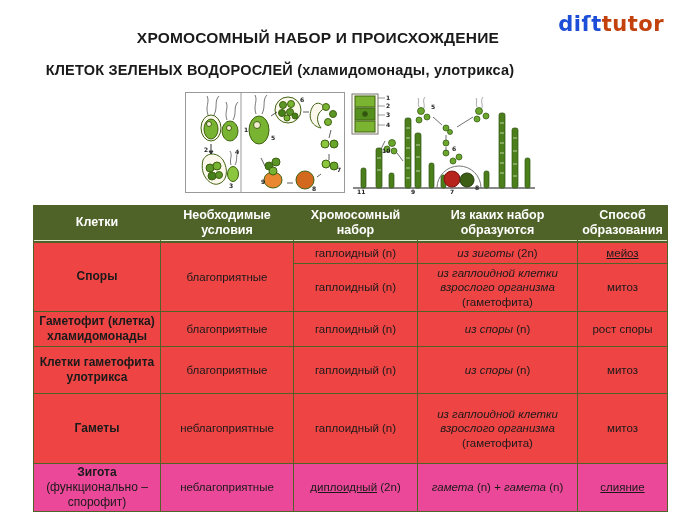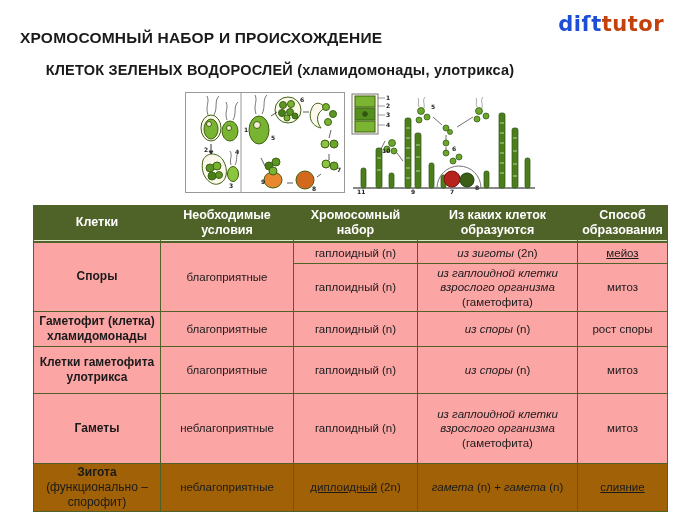--- a/index.html
+++ b/index.html
@@ -9,56 +9,56 @@
     overflow:hidden;
   }
   .logo{
     position:absolute;top:12px;right:36px;
     font-family:"DejaVu Sans",sans-serif;
     font-size:21px;font-weight:bold;letter-spacing:0.5px;
   }
   .logo .blue{color:#1d4ed8;}
   .logo .orange{color:#c2410c;}
   .title1{
-    position:absolute;top:29px;left:0;width:636px;text-align:left;
-    font-size:15.5px;font-weight:bold;letter-spacing:0.2px;padding-left:20px;
+    position:absolute;top:29px;left:0;width:636px;text-align:center;
+    font-size:15.5px;font-weight:bold;letter-spacing:0.2px;
   }
   .title2{
     position:absolute;top:62px;left:0;width:560px;text-align:center;
     font-size:14.5px;font-weight:bold;letter-spacing:0.2px;
   }
   .img-left{position:absolute;top:92px;left:185px;width:160px;height:101px;}
   .img-right{position:absolute;top:91px;left:349px;width:190px;height:105px;}
 
   table.algae{
     position:absolute;left:33px;top:205px;width:634px;
     border-collapse:collapse;table-layout:fixed;
     font-size:11.5px;line-height:1.25;
   }
   table.algae td, table.algae th{
     border:1px solid #4f6228;padding:1px 4px;vertical-align:middle;
-    text-align:center;background:#fca5a5;
+    text-align:center;background:#ef4444;
   }
   table.algae th{
     background:#4f6228;color:#ffffff;font-size:12.5px;font-weight:bold;
     border-bottom:2px solid #4f6228;box-shadow:inset 0 -1px 0 #dce6c8;
   }
   table.algae{border:1.5px solid #4f6228;border-bottom-width:2.5px;}
   td.name{
     text-align:left;font-weight:bold;padding-left:5px;font-size:12px;
   }
   td.name .norm{font-weight:normal;}
   tr.h-head{height:36px;}
   tr.h-a1{height:22px;}
   tr.h-a2{height:48px;}
   tr.h-b{height:35px;}
   tr.h-c{height:47px;}
   tr.h-d{height:70px;}
   tr.h-e{height:43px;}
-  tr.h-e td{background:#a16207;}
+  tr.h-e td{background:#ec4899;}
   .i{font-style:italic;}
   .u{text-decoration:underline;}
   svg text{font-family:"DejaVu Sans",sans-serif;font-weight:bold;fill:#222;}
 </style>
 </head>
 <body>
 
 <div class="logo">
   <span class="blue">diſt</span><span class="orange">tutor</span>
 </div>
@@ -268,21 +268,21 @@
       <col style="width:133px">
       <col style="width:124px">
       <col style="width:160px">
       <col style="width:90px">
   </colgroup>
   <thead>
     <tr class="h-head">
       <th>Клетки</th>
       <th>Необходимые условия</th>
       <th>Хромосомный набор</th>
-      <th>Из каких клеток образуются</th>
+      <th>Из каких набор образуются</th>
       <th>Способ образования</th>
     </tr>
   </thead>
   <tbody>
     <tr class="h-a1">
       <td class="name" rowspan="2">Споры</td>
       <td rowspan="2">благоприятные</td>
       <td>гаплоидный (n)</td>
       <td><span class="i">из зиготы</span><span> (2n)</span></td>
       <td><span class="u">мейоз</span></td>

